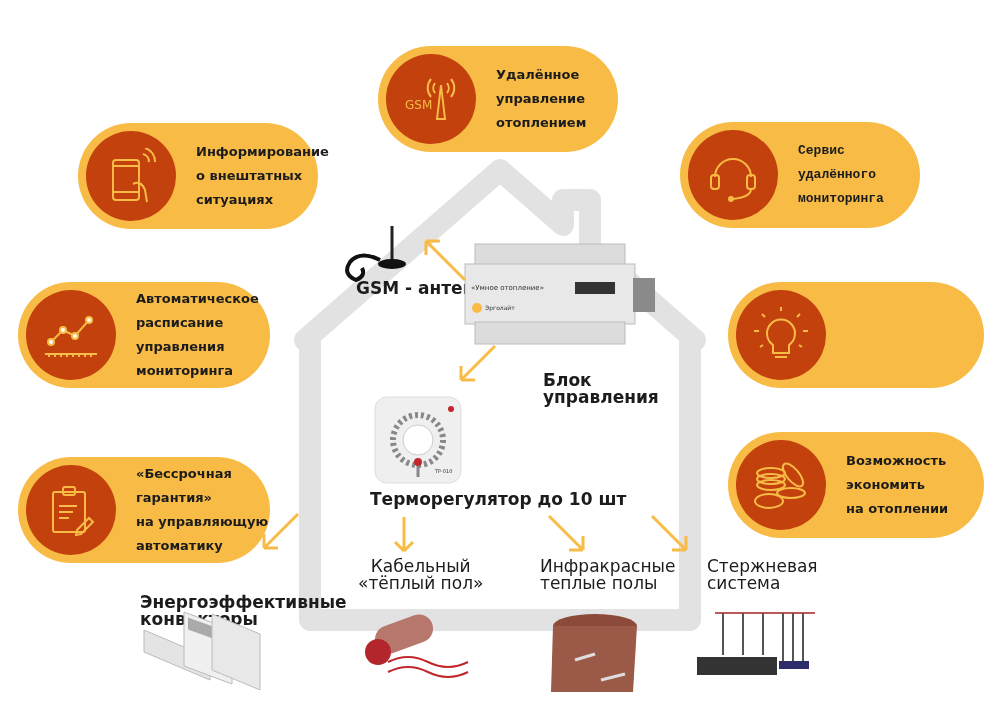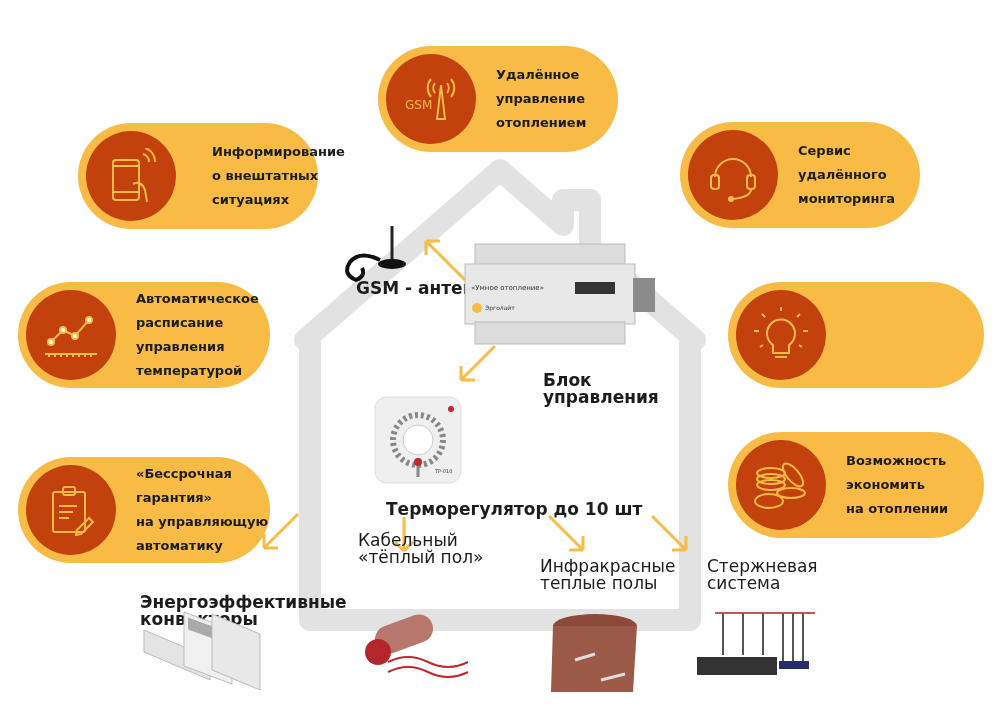--- a/index.html
+++ b/index.html
@@ -28,37 +28,37 @@
       <path d="M30 10 a14 14 0 0 0 0 18"></path>
         <path d="M50 10 a14 14 0 0 1 0 18"></path>
       <text x="4" y="40" font-size="12" fill="#f7bb46" stroke="none" font-family="DejaVu Sans, sans-serif">GSM</text>
     </svg>
   </div>
   <div class="txt">Удалённое
 управление
 отоплением</div>
 </div>
 
-<div class="pill" style="left:78px;top:123px;width:240px;gap:16px;">
+<div class="pill" style="left:78px;top:123px;width:240px;">
   <div class="circle">
     <svg width="56" height="56" viewBox="0 0 56 56" fill="none" stroke="#f7bb46" stroke-width="2">
       <rect x="10" y="12" width="26" height="40" rx="3"></rect>
         <line x1="10" y1="18" x2="36" y2="18"></line>
         <line x1="10" y1="44" x2="36" y2="44"></line>
       <path d="M30 36 q8 -4 12 6 l2 12"></path>
         <path d="M40 6 a8 8 0 0 1 6 8"></path>
         <path d="M42 0 a14 14 0 0 1 10 14"></path>
     </svg>
   </div>
   <div class="txt">Информирование
 о внештатных
 ситуациях</div>
 </div>
 
-<div class="pill" style="left:680px;top:122px;width:240px;">
+<div class="pill" style="left:680px;top:122px;width:240px;font-family:Liberation Mono, monospace;">
   <div class="circle">
     <svg width="56" height="56" viewBox="0 0 56 56" fill="none" stroke="#f7bb46" stroke-width="2">
       <path d="M10 30 a18 18 0 0 1 36 0"></path>
       <rect x="6" y="28" width="8" height="14" rx="3"></rect>
         <rect x="42" y="28" width="8" height="14" rx="3"></rect>
       <path d="M46 42 q0 8 -18 10"></path>
         <circle cx="26" cy="52" r="2" fill="#f7bb46"></circle>
     </svg>
   </div>
   <div class="txt">Сервис
@@ -74,21 +74,21 @@
         <circle cx="22" cy="20" r="3" fill="#fff"></circle>
       <circle cx="34" cy="26" r="3" fill="#fff"></circle>
         <circle cx="48" cy="10" r="3" fill="#fff"></circle>
       <line x1="4" y1="44" x2="56" y2="44"></line>
       <path d="M8 44v3M14 44v3M20 44v3M26 44v3M32 44v3M38 44v3M44 44v3M50 44v3"></path>
     </svg>
   </div>
   <div class="txt">Автоматическое
 расписание
 управления
-температурой</div>
+мониторинга</div>
 </div>
 
 <div class="pill" style="left:728px;top:282px;width:256px;">
   <div class="circle">
     <svg width="60" height="60" viewBox="0 0 60 60" fill="none" stroke="#f7bb46" stroke-width="2">
       <path d="M22 40 a14 14 0 1 1 16 0 v8 h-16 Z"></path>
         <line x1="24" y1="52" x2="36" y2="52"></line>
       <path d="M30 6v-4M14 12l-3-3M46 12l3-3M8 26h-5M52 26h5M12 40l-3 2M48 40l3 2"></path>
     </svg>
   </div>
@@ -149,21 +149,21 @@
 
 <svg class="prod" style="left:373px;top:395px;" width="90" height="90" viewBox="0 0 90 90">
   <rect x="2" y="2" width="86" height="86" rx="12" fill="#efefef" stroke="#ddd"></rect>
   <circle cx="45" cy="45" r="25" fill="none" stroke="#888" stroke-width="6" stroke-dasharray="3 3"></circle>
   <circle cx="45" cy="45" r="15" fill="#fff" stroke="#ccc"></circle>
   <line x1="45" y1="65" x2="45" y2="82" stroke="#888" stroke-width="3"></line>
   <circle cx="45" cy="67" r="4" fill="#c0282d"></circle>
   <circle cx="78" cy="14" r="3" fill="#c0282d"></circle>
   <text x="62" y="78" font-size="5" fill="#333" font-family="DejaVu Sans, sans-serif">ТР-010</text>
 </svg>
-<div class="lbl" style="left:386px;top:491px;margin-top:10px;">Терморегулятор до 10 шт</div>
+<div class="lbl" style="left:370px;top:491px;">Терморегулятор до 10 шт</div>
 
 <svg class="arrow" style="left:420px;top:235px;" width="50" height="50" viewBox="0 0 50 50">
   <path d="M45 45 L6 6 M6 6 h14 M6 6 v14" stroke="#f7bb46" stroke-width="3" fill="none"></path>
 </svg>
 <svg class="arrow" style="left:455px;top:342px;" width="45" height="45" viewBox="0 0 45 45">
   <path d="M40 4 L6 38 M6 38 h14 M6 38 v-14" stroke="#f7bb46" stroke-width="3" fill="none"></path>
 </svg>
 <svg class="arrow" style="left:258px;top:510px;" width="45" height="45" viewBox="0 0 45 45">
   <path d="M40 4 L6 38 M6 38 h14 M6 38 v-14" stroke="#f7bb46" stroke-width="3" fill="none"></path>
 </svg>
@@ -172,21 +172,21 @@
 </svg>
 <svg class="arrow" style="left:545px;top:512px;" width="45" height="45" viewBox="0 0 45 45">
   <path d="M4 4 L38 38 M38 38 h-14 M38 38 v-14" stroke="#f7bb46" stroke-width="3" fill="none"></path>
 </svg>
 <svg class="arrow" style="left:648px;top:512px;" width="45" height="45" viewBox="0 0 45 45">
   <path d="M4 4 L38 38 M38 38 h-14 M38 38 v-14" stroke="#f7bb46" stroke-width="3" fill="none"></path>
 </svg>
 
 <div class="lbl" style="left:140px;top:558px;font-weight:bold;margin-top:36px;">Энергоэффективные
 конвекторы</div>
-<div class="lbl" style="left:358px;top:532px;font-weight:normal;">Кабельный
+<div class="lbl" style="left:358px;top:558px;font-weight:normal;text-align:center;">Кабельный
 «тёплый пол»</div>
 <div class="lbl" style="left:540px;top:558px;font-weight:normal;">Инфракрасные
 теплые полы</div>
 <div class="lbl" style="left:707px;top:558px;font-weight:normal;">Стержневая
 система</div>
 
 <svg class="prod" style="left:140px;top:600px;" width="130" height="90" viewBox="0 0 130 90">
   <polygon points="4,30 70,58 70,80 4,52" fill="#e4e4e4" stroke="#bbb"></polygon>
   <polygon points="44,12 92,30 92,84 44,66" fill="#f0f0f0" stroke="#bbb"></polygon>
   <rect x="48" y="18" width="36" height="12" fill="#aaa" transform="skewY(20) translate(0,-18)"></rect>

